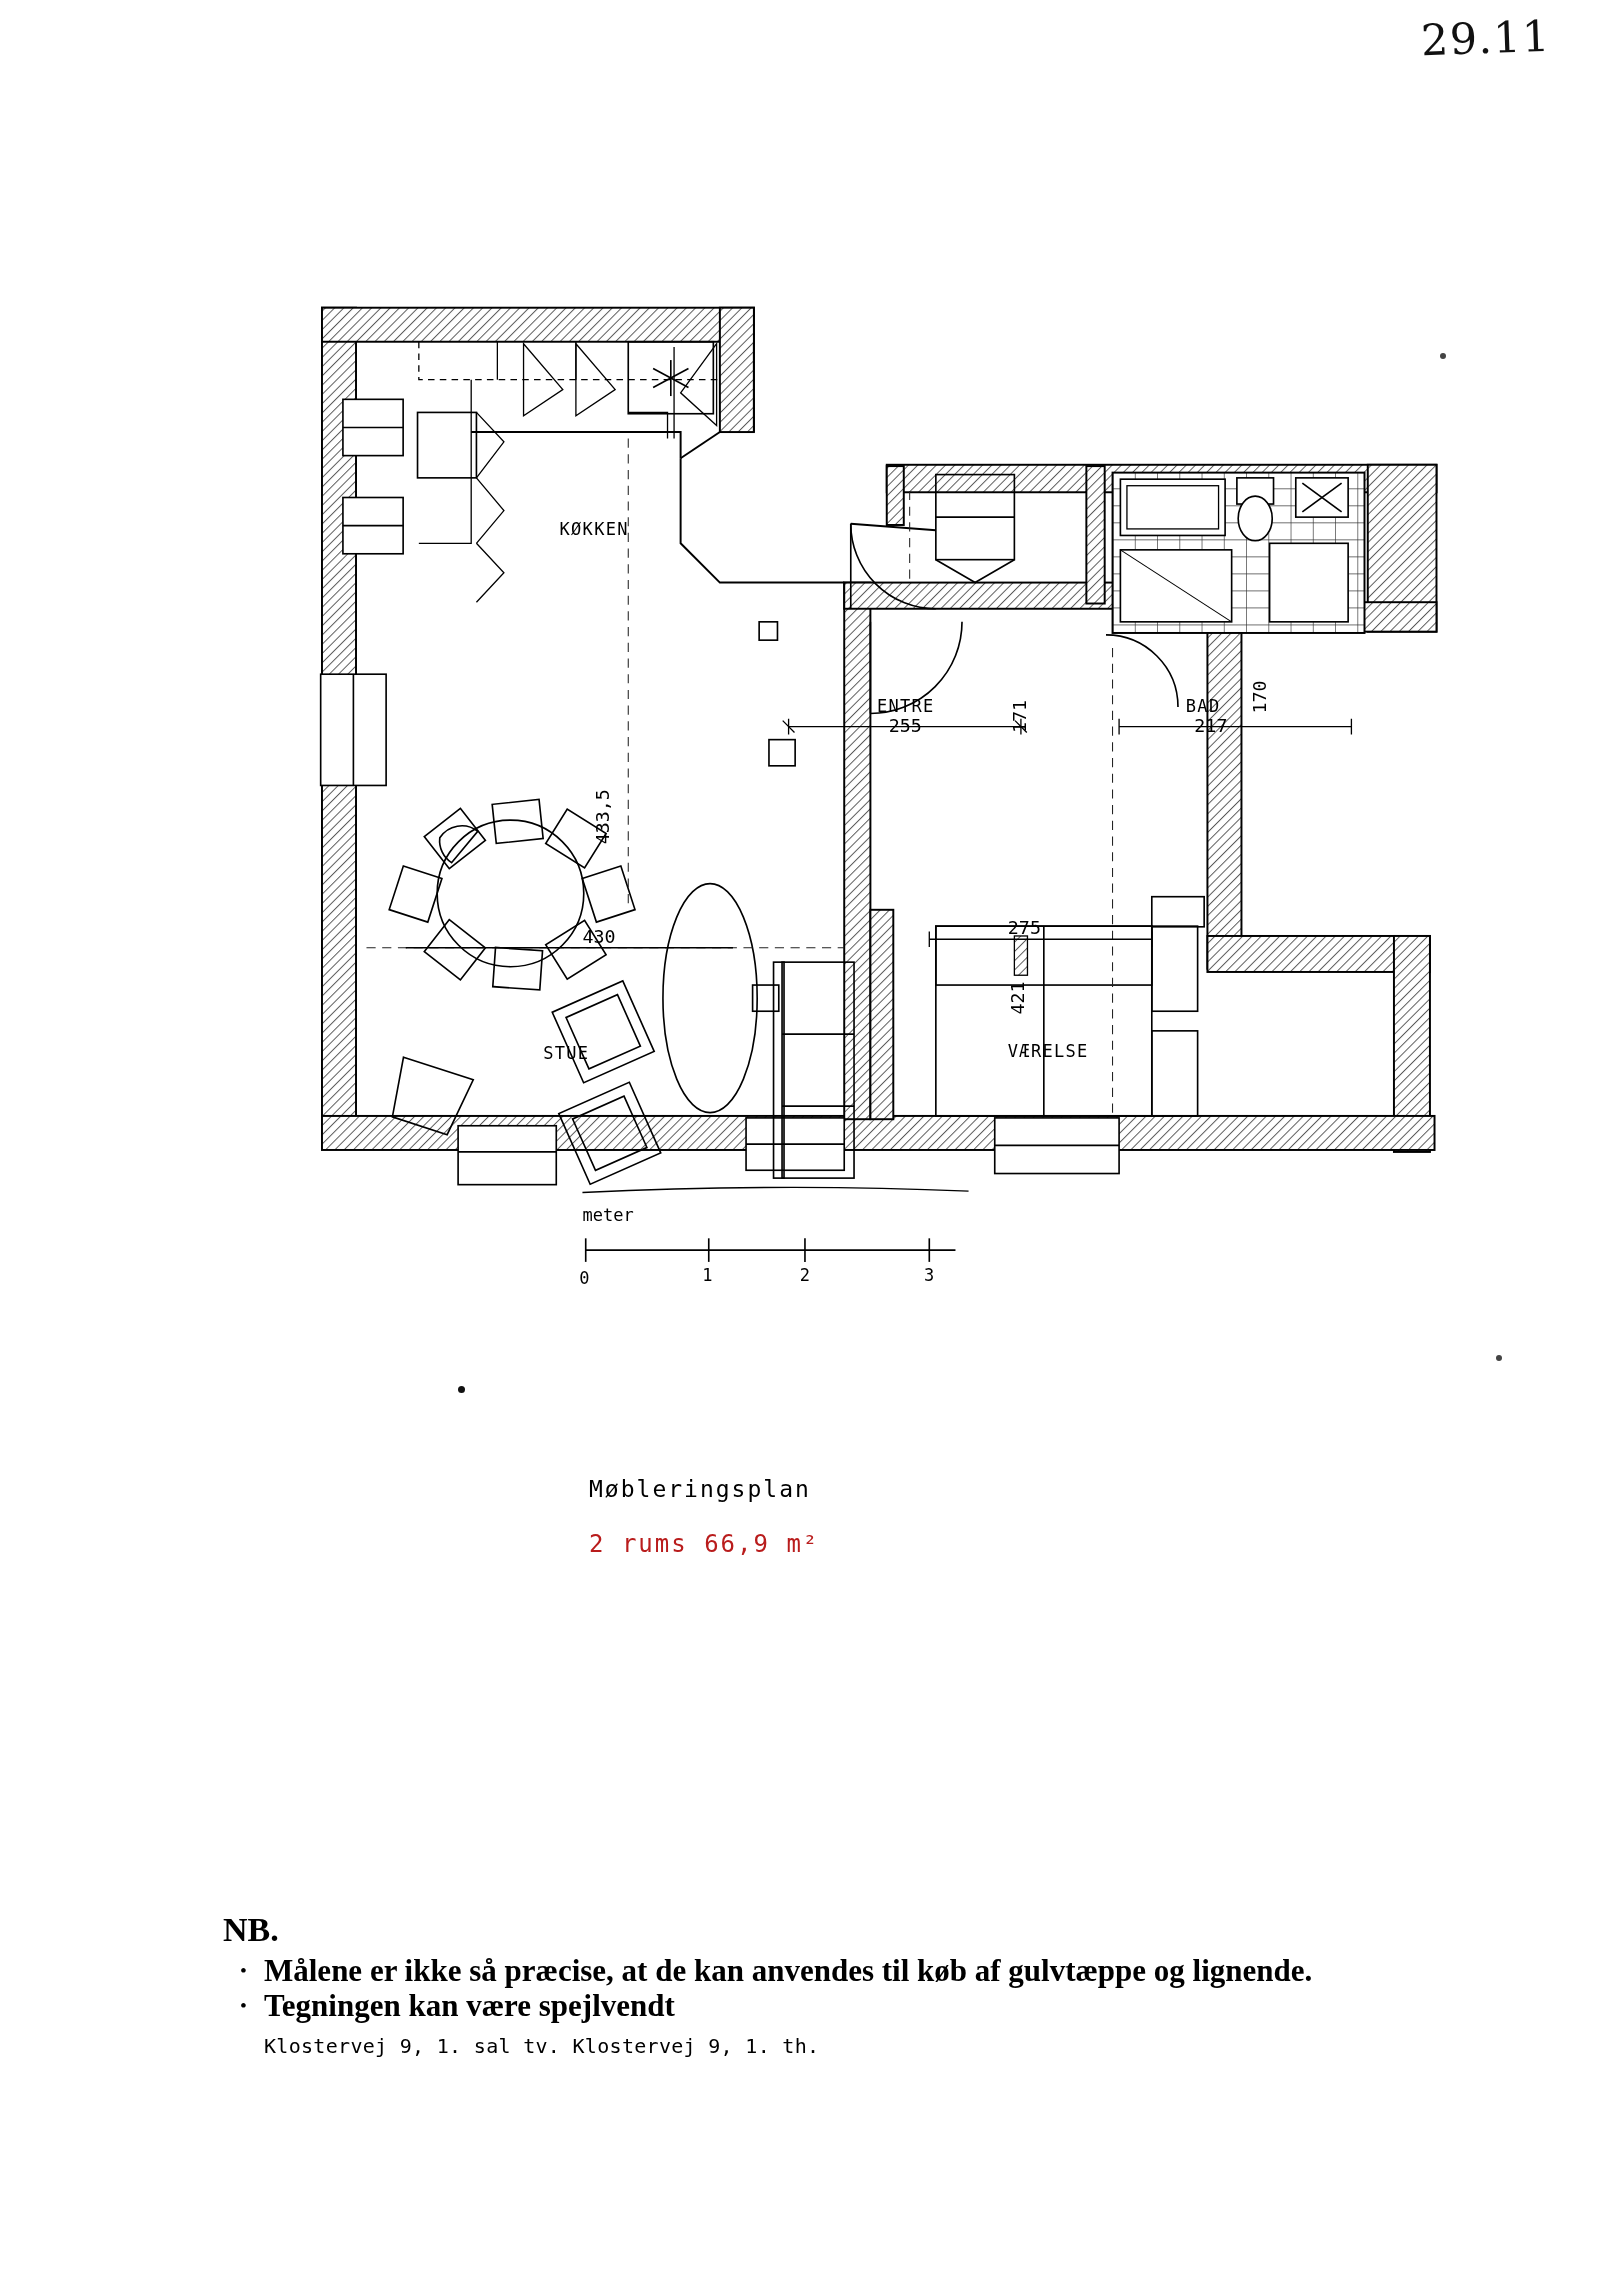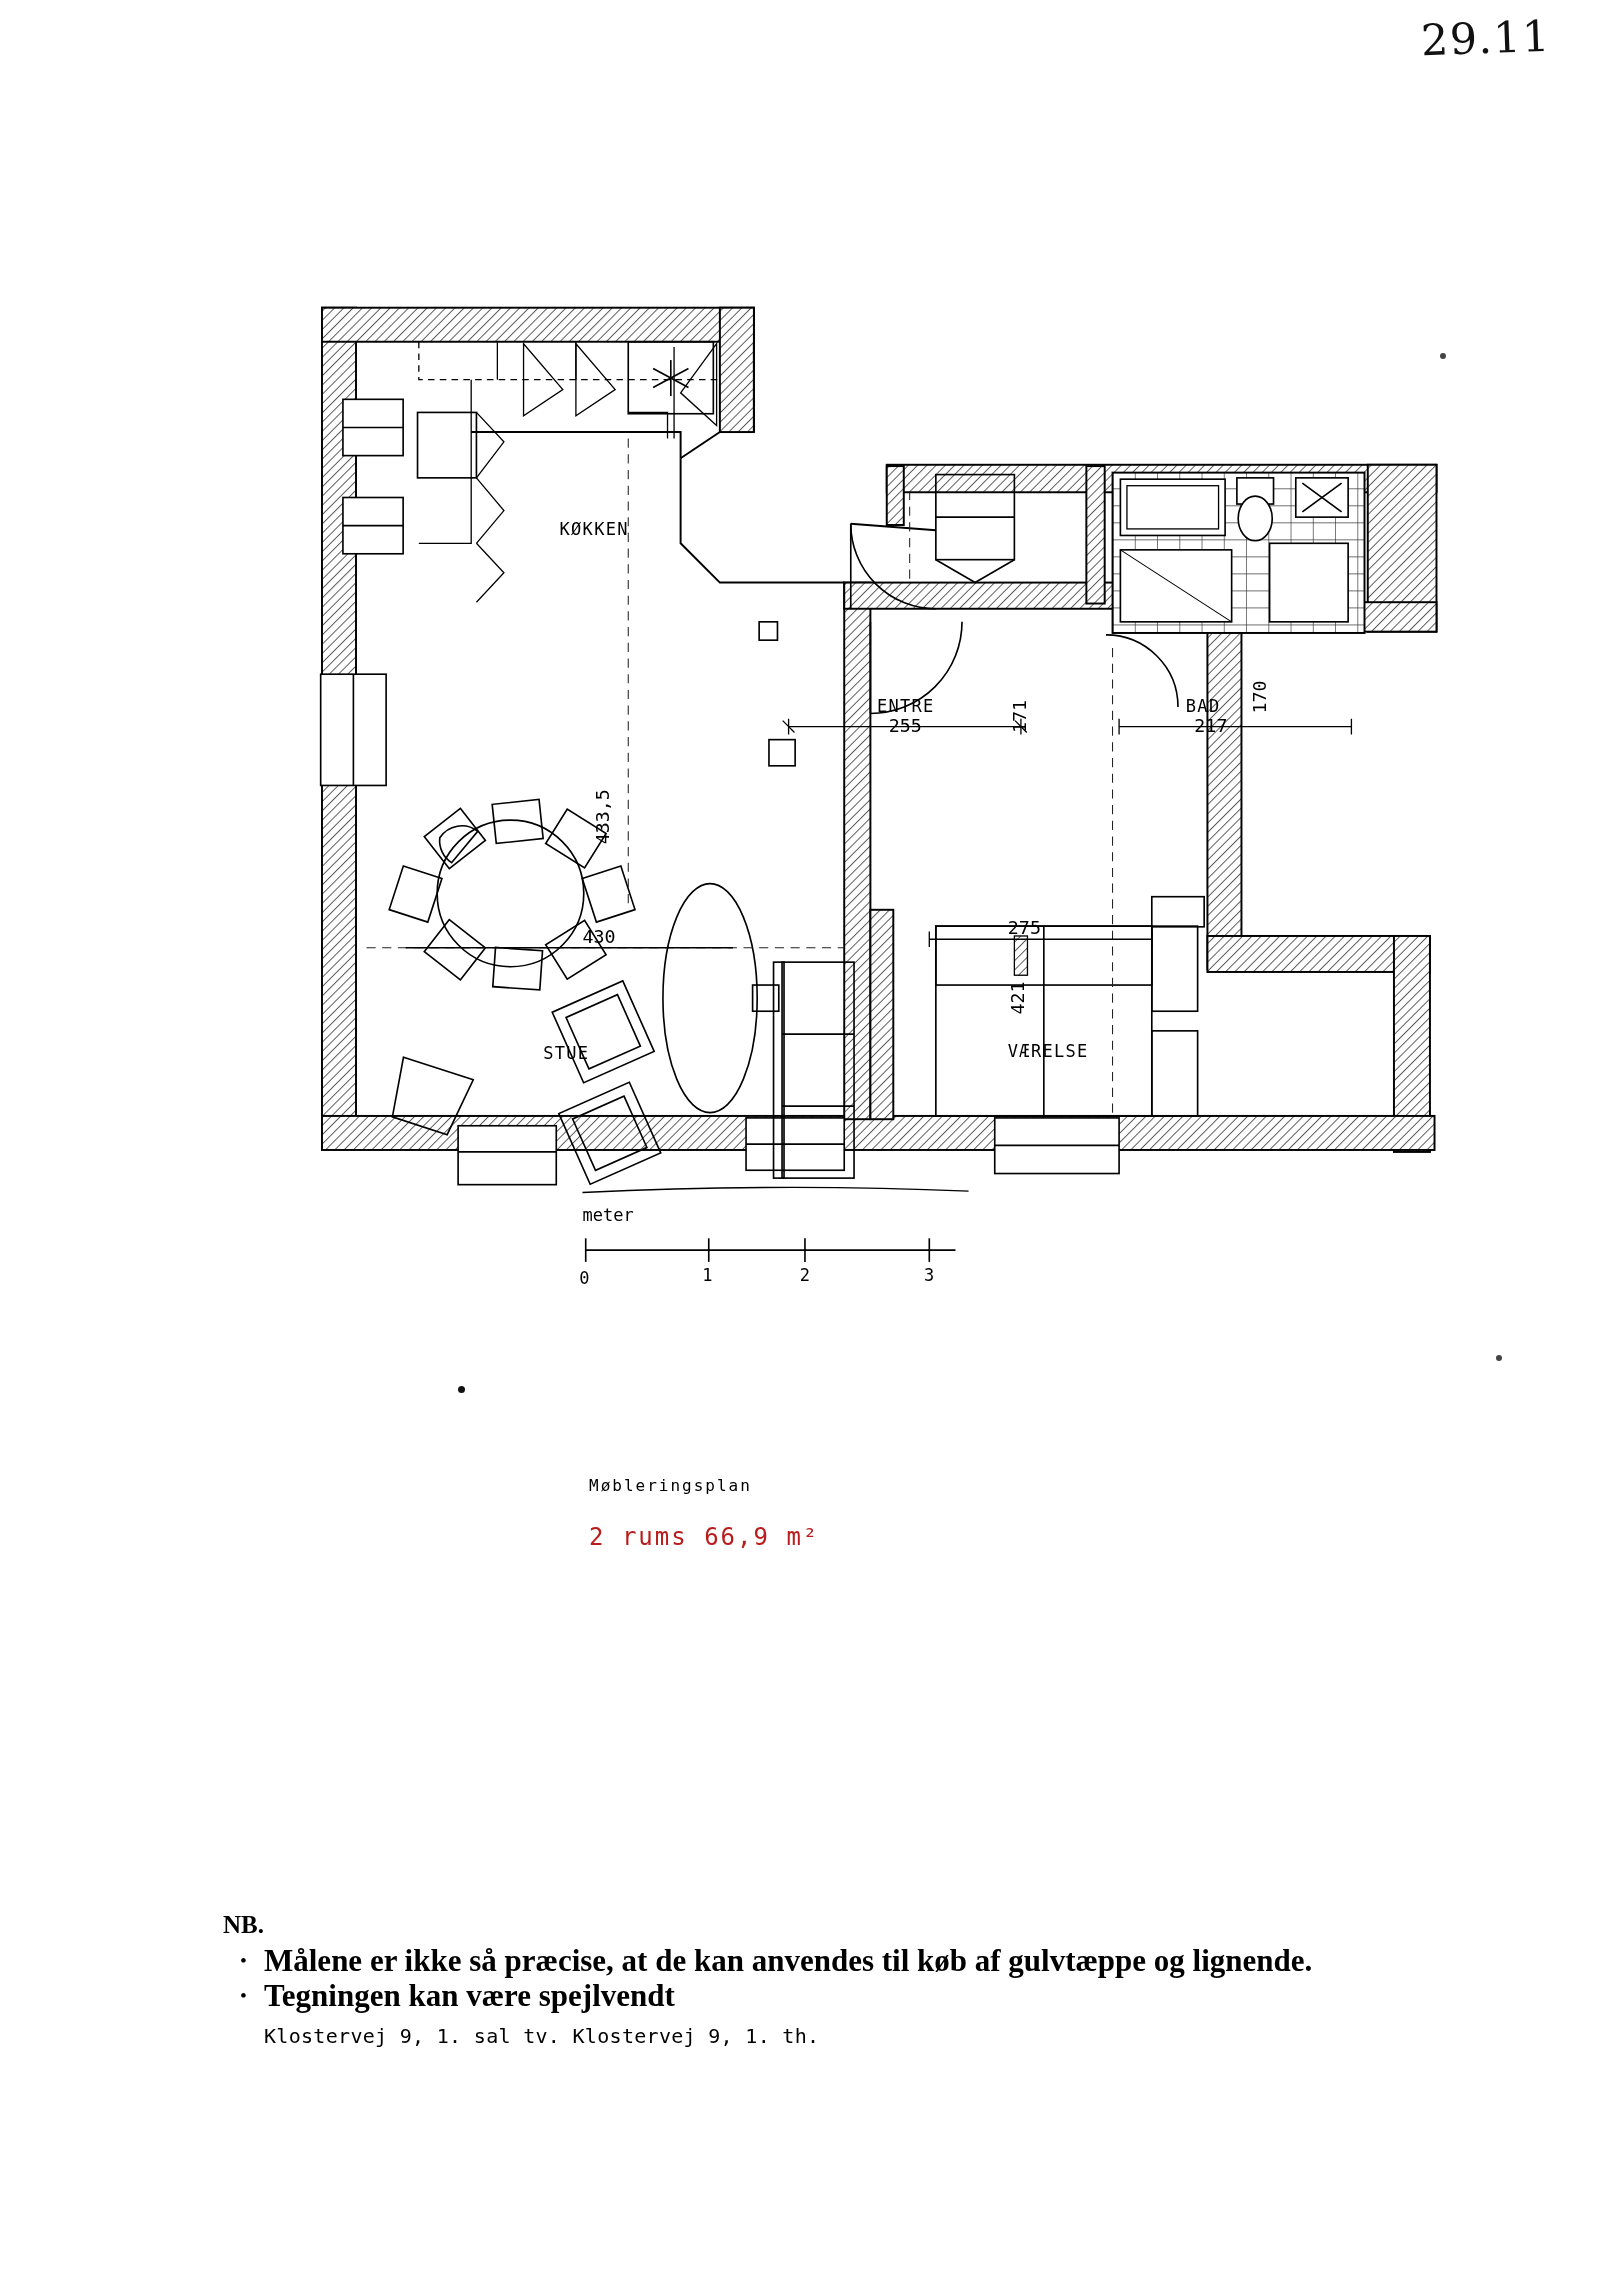--- a/index.html
+++ b/index.html
@@ -39,21 +39,21 @@
   .plan svg { display: block; }
 
   .title-block {
     position: absolute;
     left: 589px;
     top: 1476px;
     width: 785px;
   }
   .title-main {
     font-family: "DejaVu Sans Mono", monospace;
-    font-size: 16px;
+    font-size: 23px;
     letter-spacing: 2px;
     color: #000;
     margin-bottom: 27.5px;
   }
   .title-sub {
     font-family: "DejaVu Sans Mono", monospace;
     font-size: 24px;
     letter-spacing: 2px;
     color: #b91c1c;
   }
@@ -61,21 +61,21 @@
   
   .notes {
     position: absolute;
     left: 223px;
     top: 1911px;
     width: 1244px;
   }
   .notes-head {
     font-family: "Liberation Serif", serif;
     font-weight: bold;
-    font-size: 25px;
+    font-size: 34px;
     margin-bottom: 6.5px;
   }
   .note-row {
     display: flex;
     align-items: flex-start;
     margin-bottom: 5.2px;
   }
   .note-bullet {
     width: 41px;
     flex: 0 0 41px;

